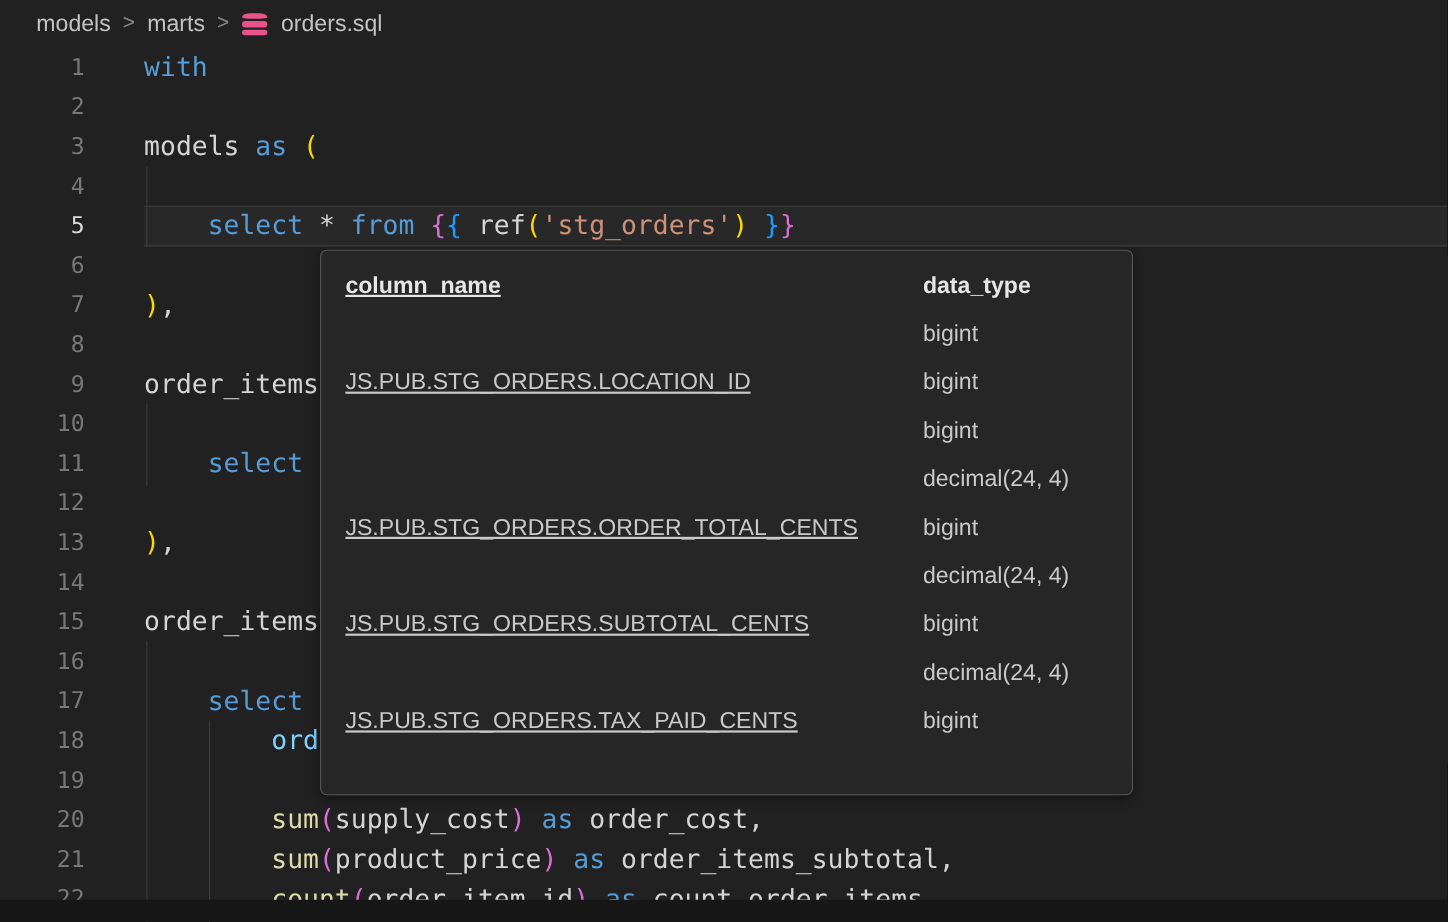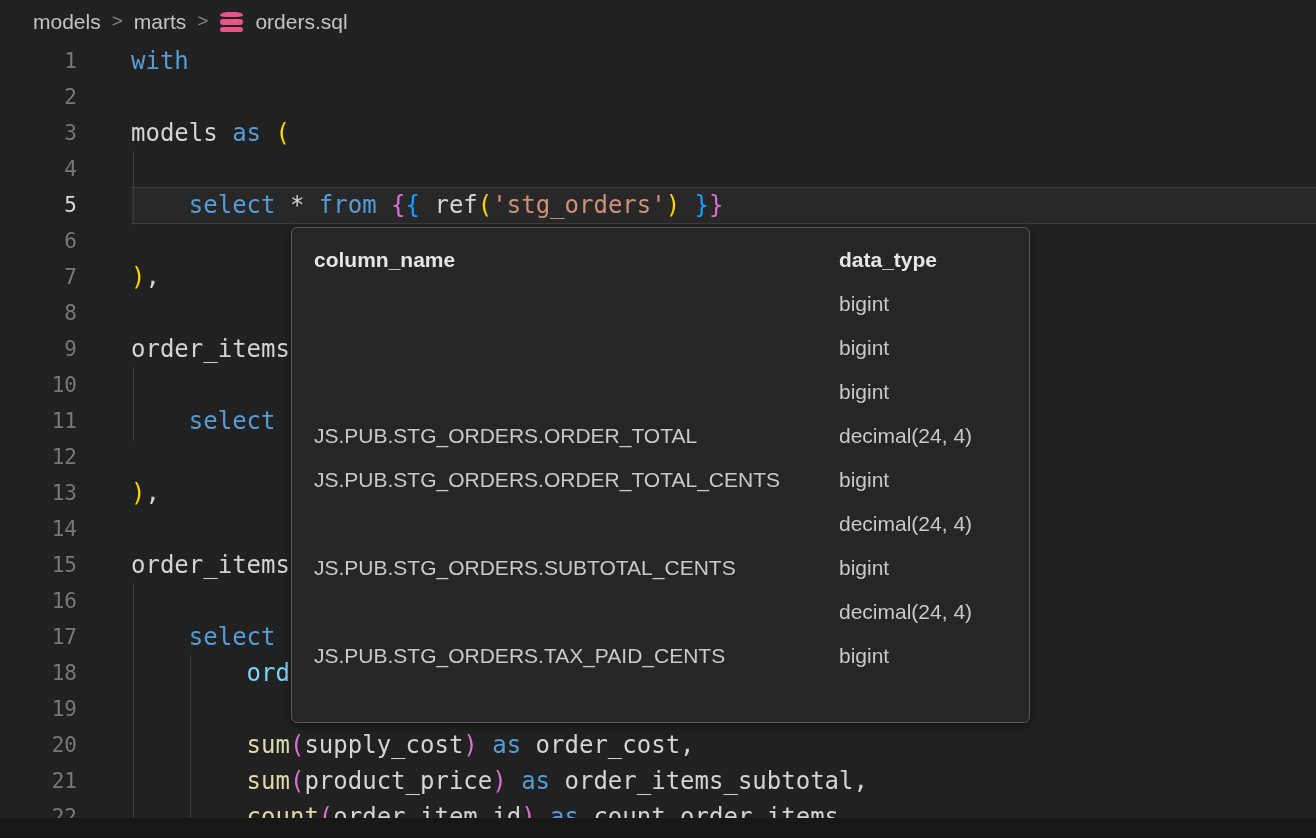--- a/index.html
+++ b/index.html
@@ -45,21 +45,21 @@
   .code .cl { height:36px; line-height:36px; white-space:pre; }
 
   
   .popup {
     position:absolute; left:291px; top:227px; width:739px; height:496px;
     background:#262626; border:1px solid #585858; border-radius:6px;
     box-shadow:0 3px 10px rgba(0,0,0,0.45);
     padding-top:10px; font-size:21px; color:#c9c9c9; overflow:hidden;
     z-index:5;
   }
-  .prow { position:relative; height:44px; line-height:44px; padding-left:22px; white-space:nowrap; }
+  .prow { position:relative; height:44px; line-height:44px; padding-left:22px; white-space:nowrap;text-decoration:underline; }
   .prow .cell-type { position:absolute; left:547px; top:0; }
   .prow.header { font-weight:bold; color:#e6e6e6; }
 
   
   .bottom-strip {
     position:absolute; left:0; bottom:0; width:100%; height:20px;
     background:#171717; z-index:6;
   }
 </style>
 </head>
@@ -136,23 +136,23 @@
       </div>
   </div>
 
   <div class="popup">
     <div class="prow header">
       <span class="cell-name">column_name</span>
       <span class="cell-type">data_type</span>
     </div>
     <div id="popup-rows">
         <div class="prow"><span class="cell-type">bigint</span></div>
+        <div class="prow"><span class="cell-name">JS.PUB.STG_ORDERS.LOCATION_ID</span><span class="cell-type">bigint</span></div>
         <div class="prow"><span class="cell-type">bigint</span></div>
-        <div class="prow"><span class="cell-type">bigint</span></div>
-        <div class="prow"><span class="cell-name">JS.PUB.STG_ORDERS.ORDER_TOTAL</span><span class="cell-type">decimal(24, 4)</span></div>
+        <div class="prow"><span class="cell-type">decimal(24, 4)</span></div>
         <div class="prow"><span class="cell-name">JS.PUB.STG_ORDERS.ORDER_TOTAL_CENTS</span><span class="cell-type">bigint</span></div>
         <div class="prow"><span class="cell-type">decimal(24, 4)</span></div>
         <div class="prow"><span class="cell-name">JS.PUB.STG_ORDERS.SUBTOTAL_CENTS</span><span class="cell-type">bigint</span></div>
         <div class="prow"><span class="cell-type">decimal(24, 4)</span></div>
         <div class="prow"><span class="cell-name">JS.PUB.STG_ORDERS.TAX_PAID_CENTS</span><span class="cell-type">bigint</span></div>
       </div>
   </div>
 
   <div class="bottom-strip"></div>
 </div>

